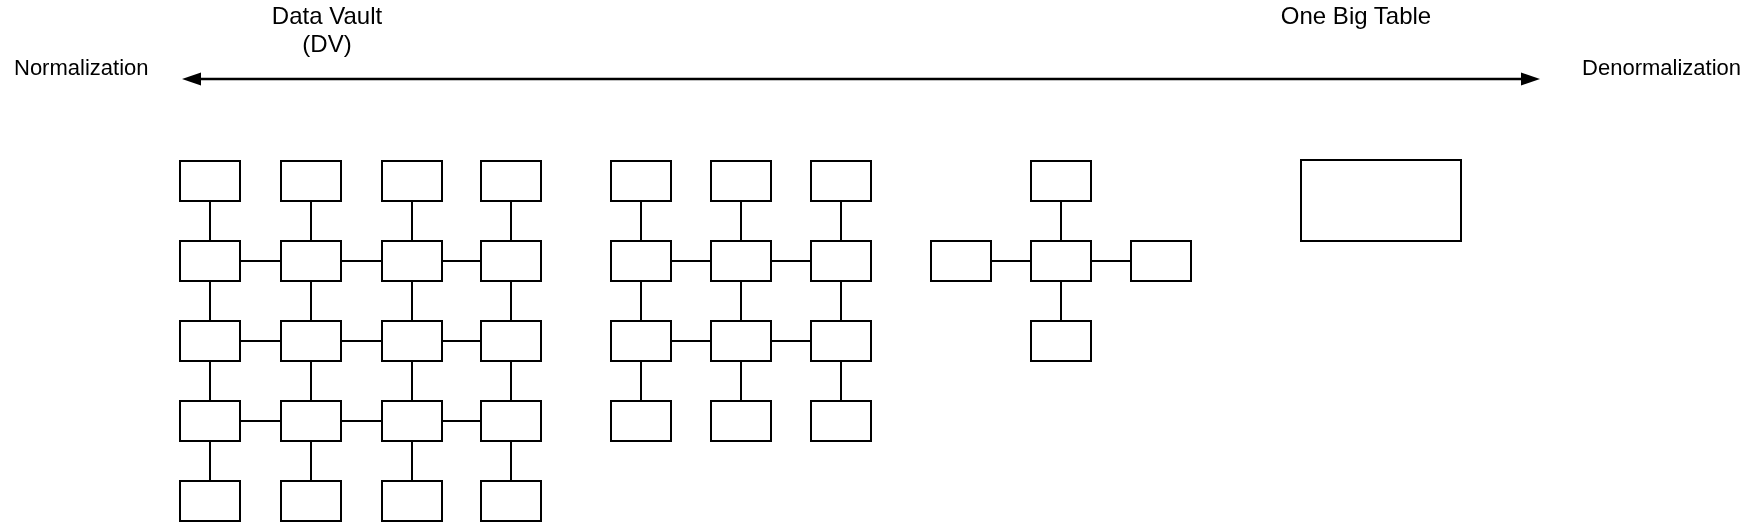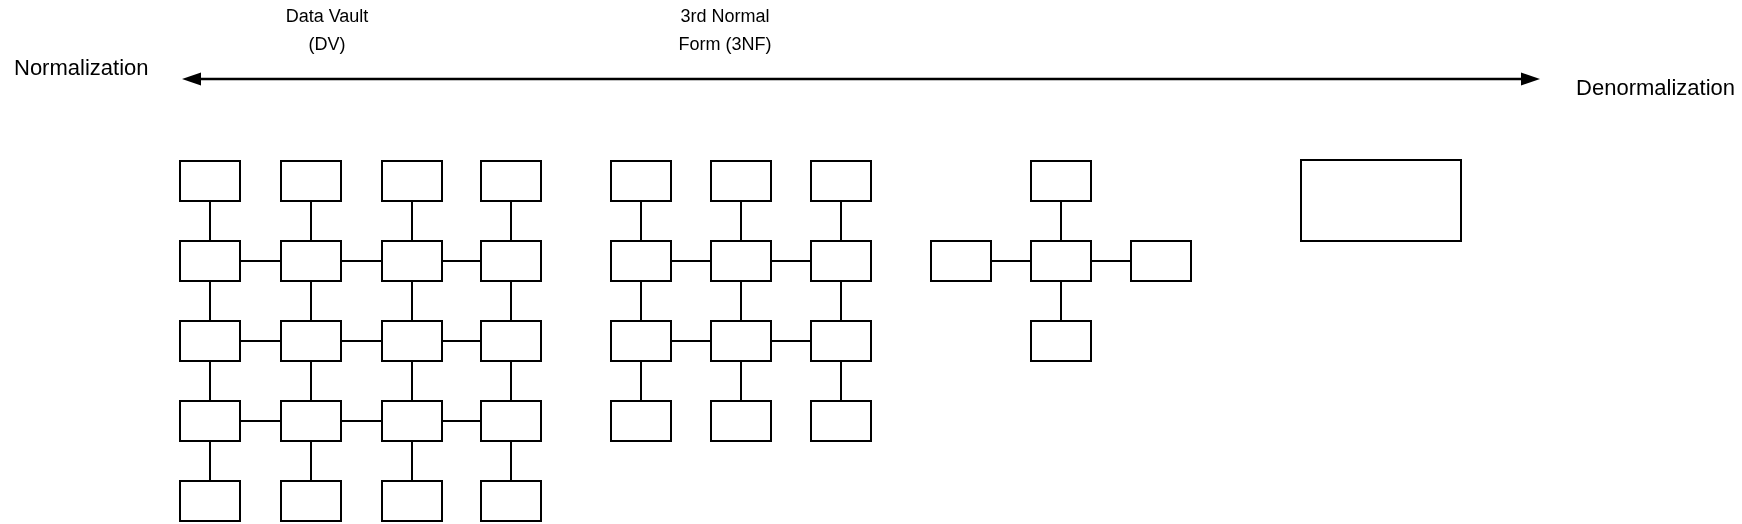--- a/index.html
+++ b/index.html
@@ -17,27 +17,27 @@
     overflow: hidden;
   }
   .side-label {
     position: absolute;
     top: 55px;
     font-size: 22px;
     line-height: 26px;
     white-space: nowrap;
   }
   .side-label.left  { left: 14px; }
-  .side-label.right { right: 7px; margin-top: 20px; }
+  .side-label.right { right: 1px; }
   .cat-label {
     position: absolute;
     top: 2px;
     transform: translateX(-50%);
     text-align: center;
-    font-size: 18px;
+    font-size: 24px;
     line-height: 28px;
     white-space: nowrap;
   }
   #diagram-svg {
     position: absolute;
     left: 0;
     top: 0;
   }
 </style>
 </head>
@@ -133,22 +133,19 @@
 
   <div class="side-label left">Normalization</div>
 
   <div class="side-label right">Denormalization</div>
 
   <div class="cat-label" style="left: 327px;">
     <div>Data Vault</div>
     <div>(DV)</div>
   </div>
 
-  <div class="cat-label" style="left: 725px;">
-    <div>3rd Normal</div>
-    <div>Form (3NF)</div>
-  </div>
 
 
   <div class="cat-label" style="left: 1356px;">
+    <div>One Big Table</div>
   </div>
 
 </div>
 
 </body></html>

